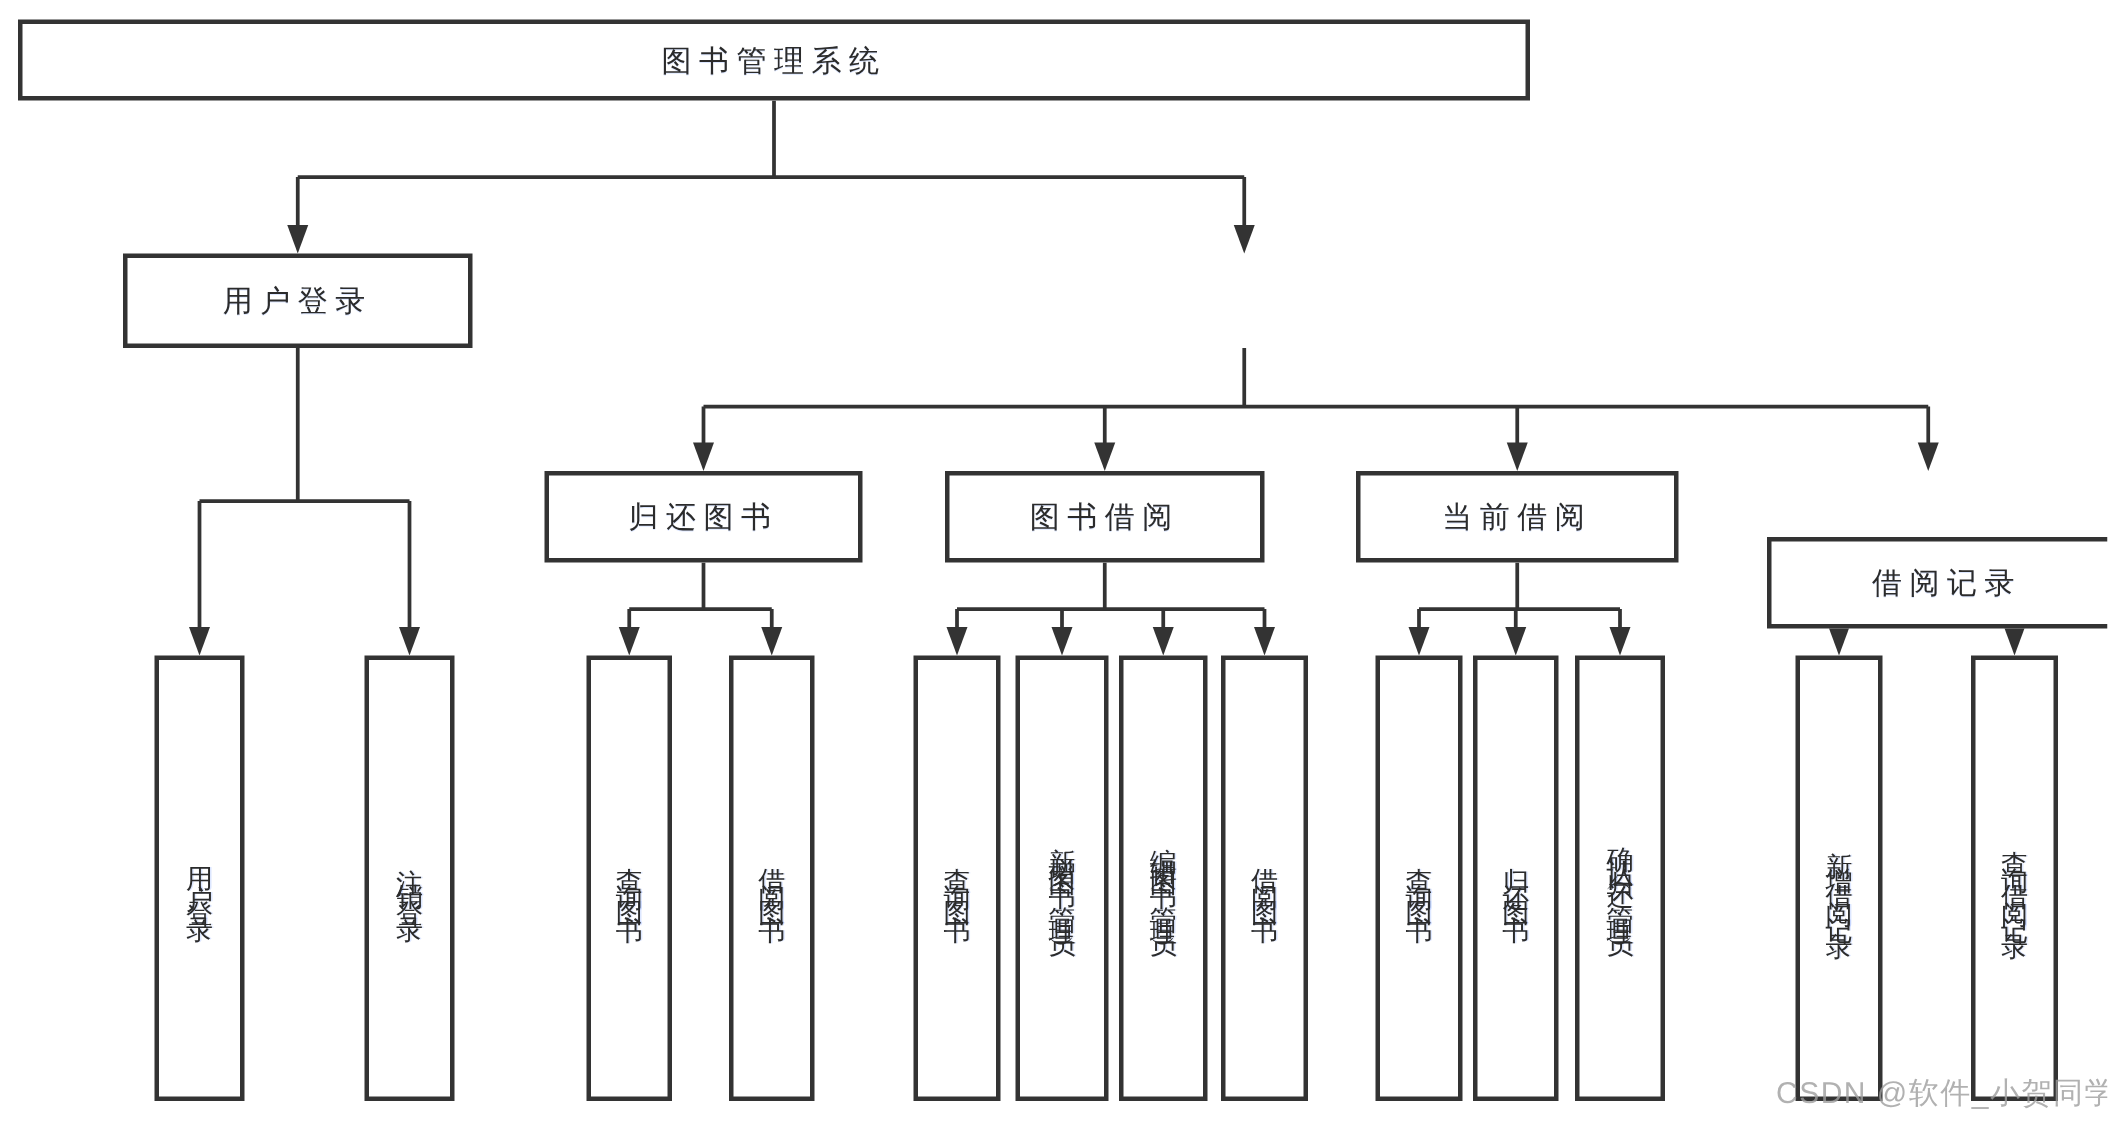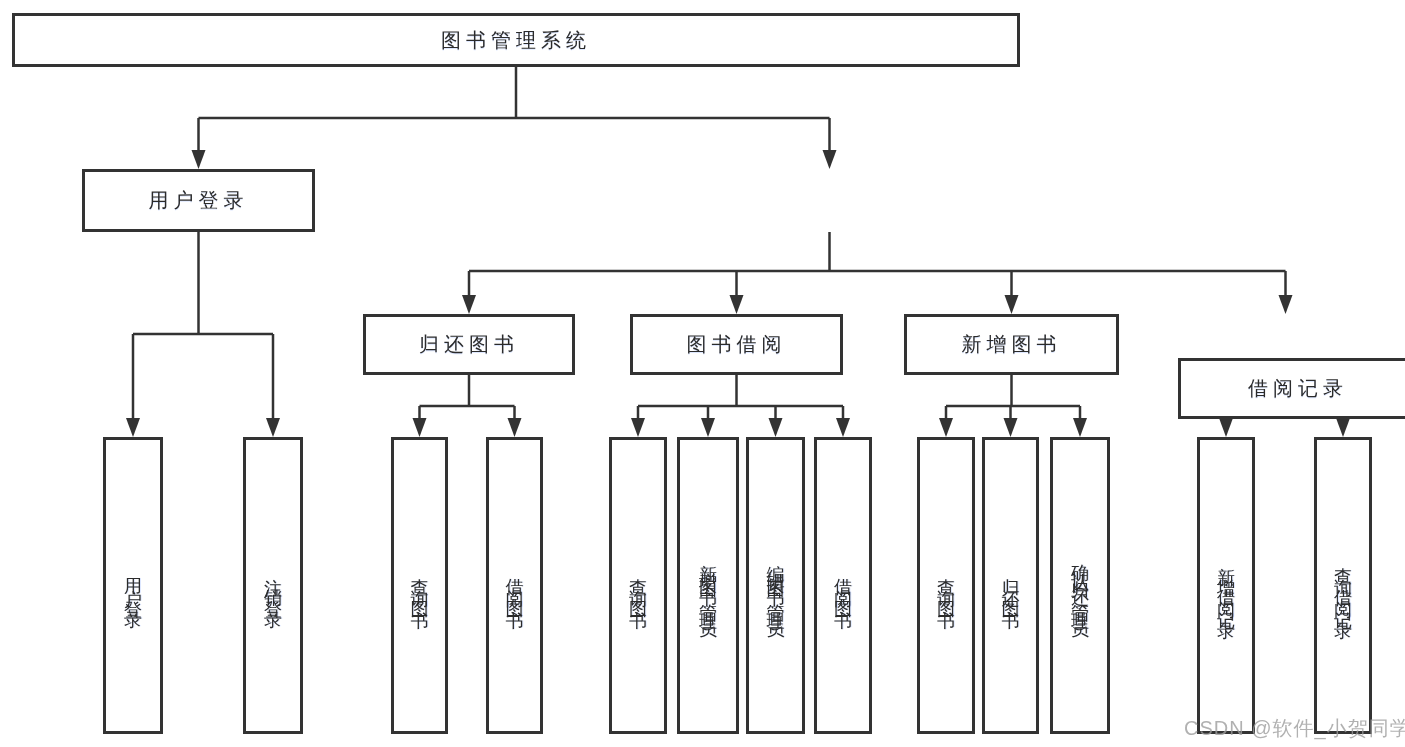--- a/index.html
+++ b/index.html
@@ -147,21 +147,21 @@
     <span class="hlabel">用户登录</span>
   </div>
 
   <div class="node" style="left:363px; top:314px; width:212px; height:61px;">
     <span class="hlabel">归还图书</span>
   </div>
   <div class="node" style="left:630px; top:314px; width:213px; height:61px;">
     <span class="hlabel">图书借阅</span>
   </div>
   <div class="node" style="left:904px; top:314px; width:215px; height:61px;">
-    <span class="hlabel">新增图书</span>
+    <span class="hlabel">当前借阅</span>
   </div>
   <div class="node" style="left:1178px; top:314px; width:240px; height:61px;margin-top:44px;">
     <span class="hlabel">借阅记录</span>
   </div>
 
   <div class="node vnode" style="left:103px; top:437px; width:60px; height:297px;">
     <span class="vlabel">用户登录</span>
   </div>
   <div class="node vnode" style="left:243px; top:437px; width:60px; height:297px;">
     <span class="vlabel">注销登录</span>

